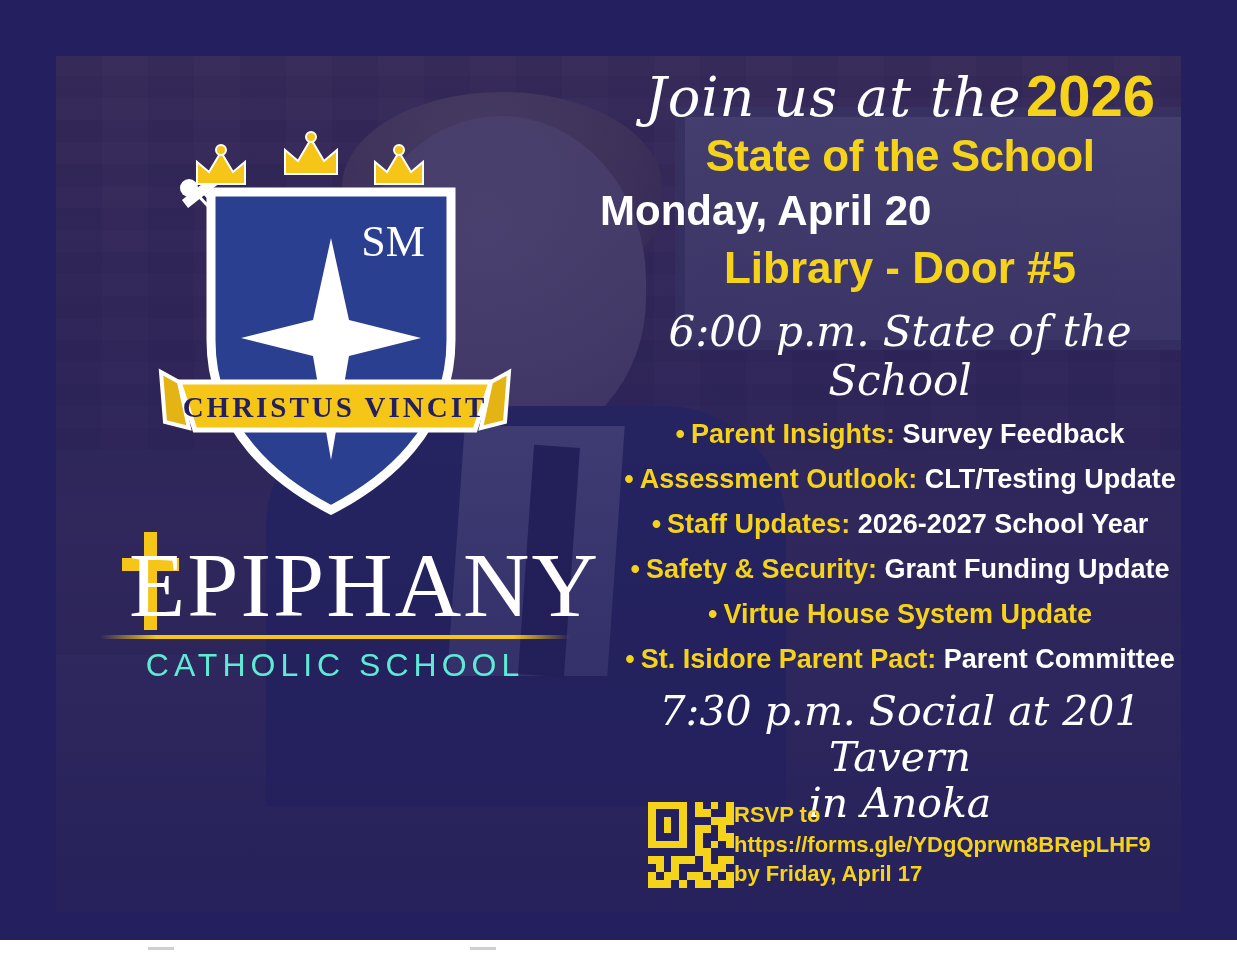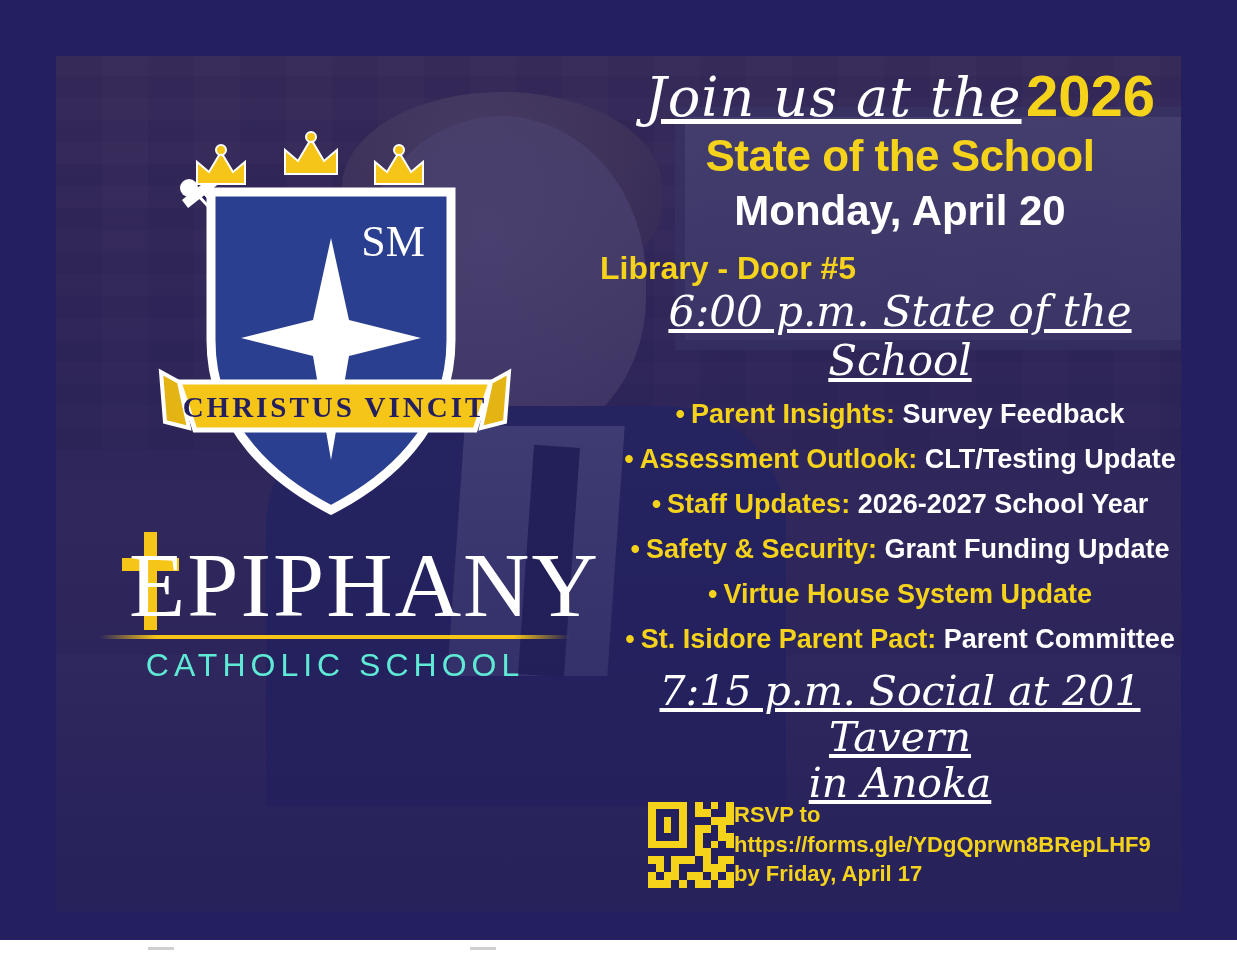--- a/index.html
+++ b/index.html
@@ -182,21 +182,20 @@
     width: 600px;
   }
   .join-line {
     text-align: center;
     white-space: nowrap;
   }
   .script {
     font-family: "DejaVu Serif", serif;
     font-style: italic;
     font-weight: 400;
-    text-decoration: underline;
   }
   .join-script {
     font-size: 54px;
     color: #ffffff;
     letter-spacing: 1px;
   }
   .year {
     font-size: 58px;
     font-weight: bold;
     color: #f5d31b;
@@ -206,36 +205,38 @@
   .title-main {
     text-align: center;
     font-size: 44px;
     font-weight: bold;
     color: #f5d31b;
     margin-top: 2px;
     letter-spacing: -0.5px;
     white-space: nowrap;
   }
   .title-date {
-    text-align: center;
+    text-align: left;
     font-size: 42px;
     font-weight: bold;
     color: #ffffff;
     margin-top: 6px;
   }
   .title-place {
-    font-size: 32px;
+    text-align: center;
+    font-size: 44px;
     font-weight: bold;
     color: #f5d31b;
-    margin-top: 15px;
+    margin-top: 8px;
   }
   .time-head {
     text-align: center;
     font-size: 42px;
     color: #ffffff;
+    margin-top: 14px;
   }
   ul.agenda {
     list-style: none;
     margin: 14px 0 0 0;
     padding: 0;
   }
   ul.agenda li {
     font-size: 27px;
     color: #ffffff;
     font-weight: bold;
@@ -402,21 +403,21 @@
         </li>
         <li>
           <span class="dot">•</span><span class="hl">Virtue House System Update</span> <span></span>
         </li>
         <li>
           <span class="dot">•</span><span class="hl">St. Isidore Parent Pact:</span> <span>Parent Committee</span>
         </li>
       </ul>
 
       <div class="script social">
-        <div>7:15 p.m. Social at 201 Tavern</div>
+        <div>7:30 p.m. Social at 201 Tavern</div>
         <div>in Anoka</div>
       </div>
     </div>
 
     <div class="rsvp-row">
       <div class="qr" id="qr">
           <i class="on"></i>
           <i class="on"></i>
           <i class="on"></i>
           <i class="on"></i>

